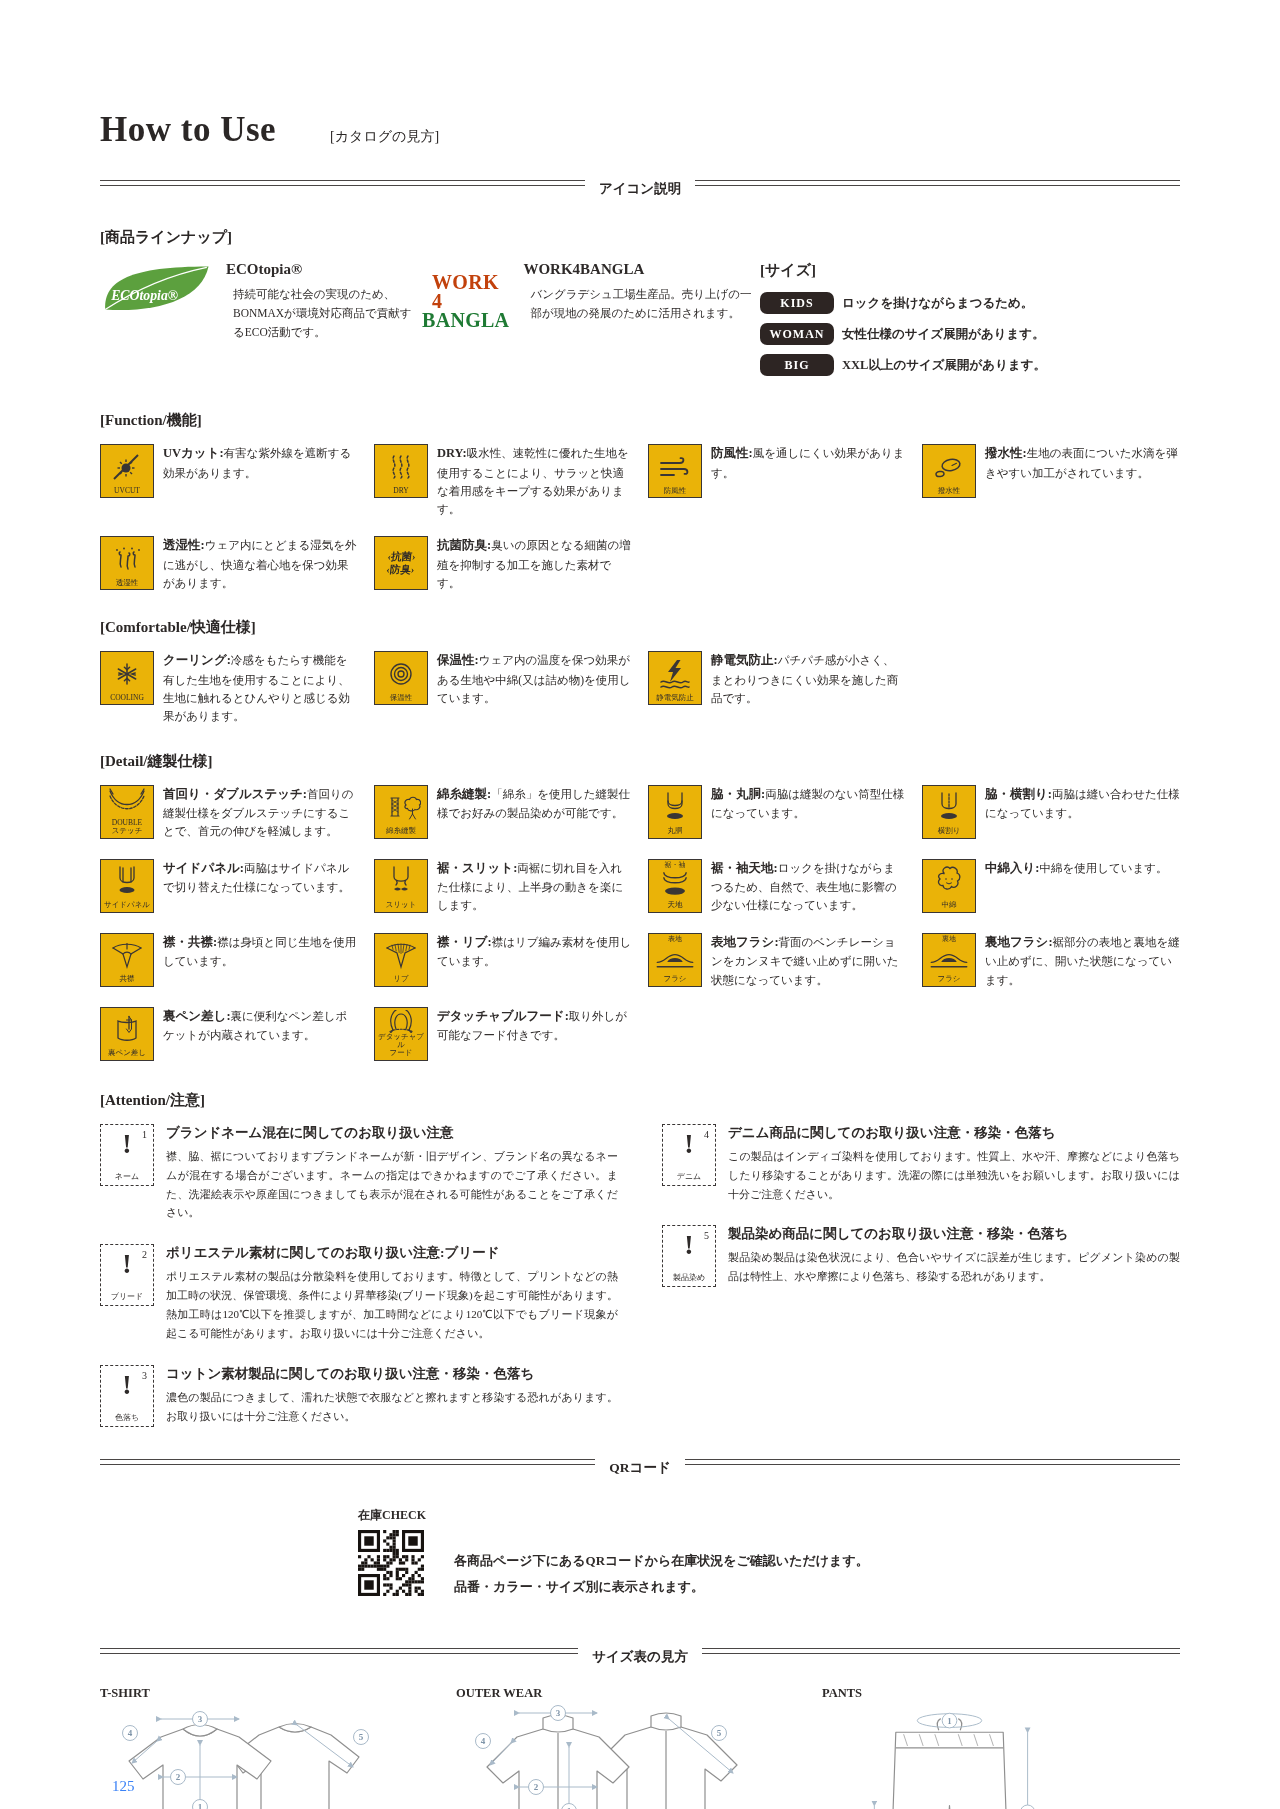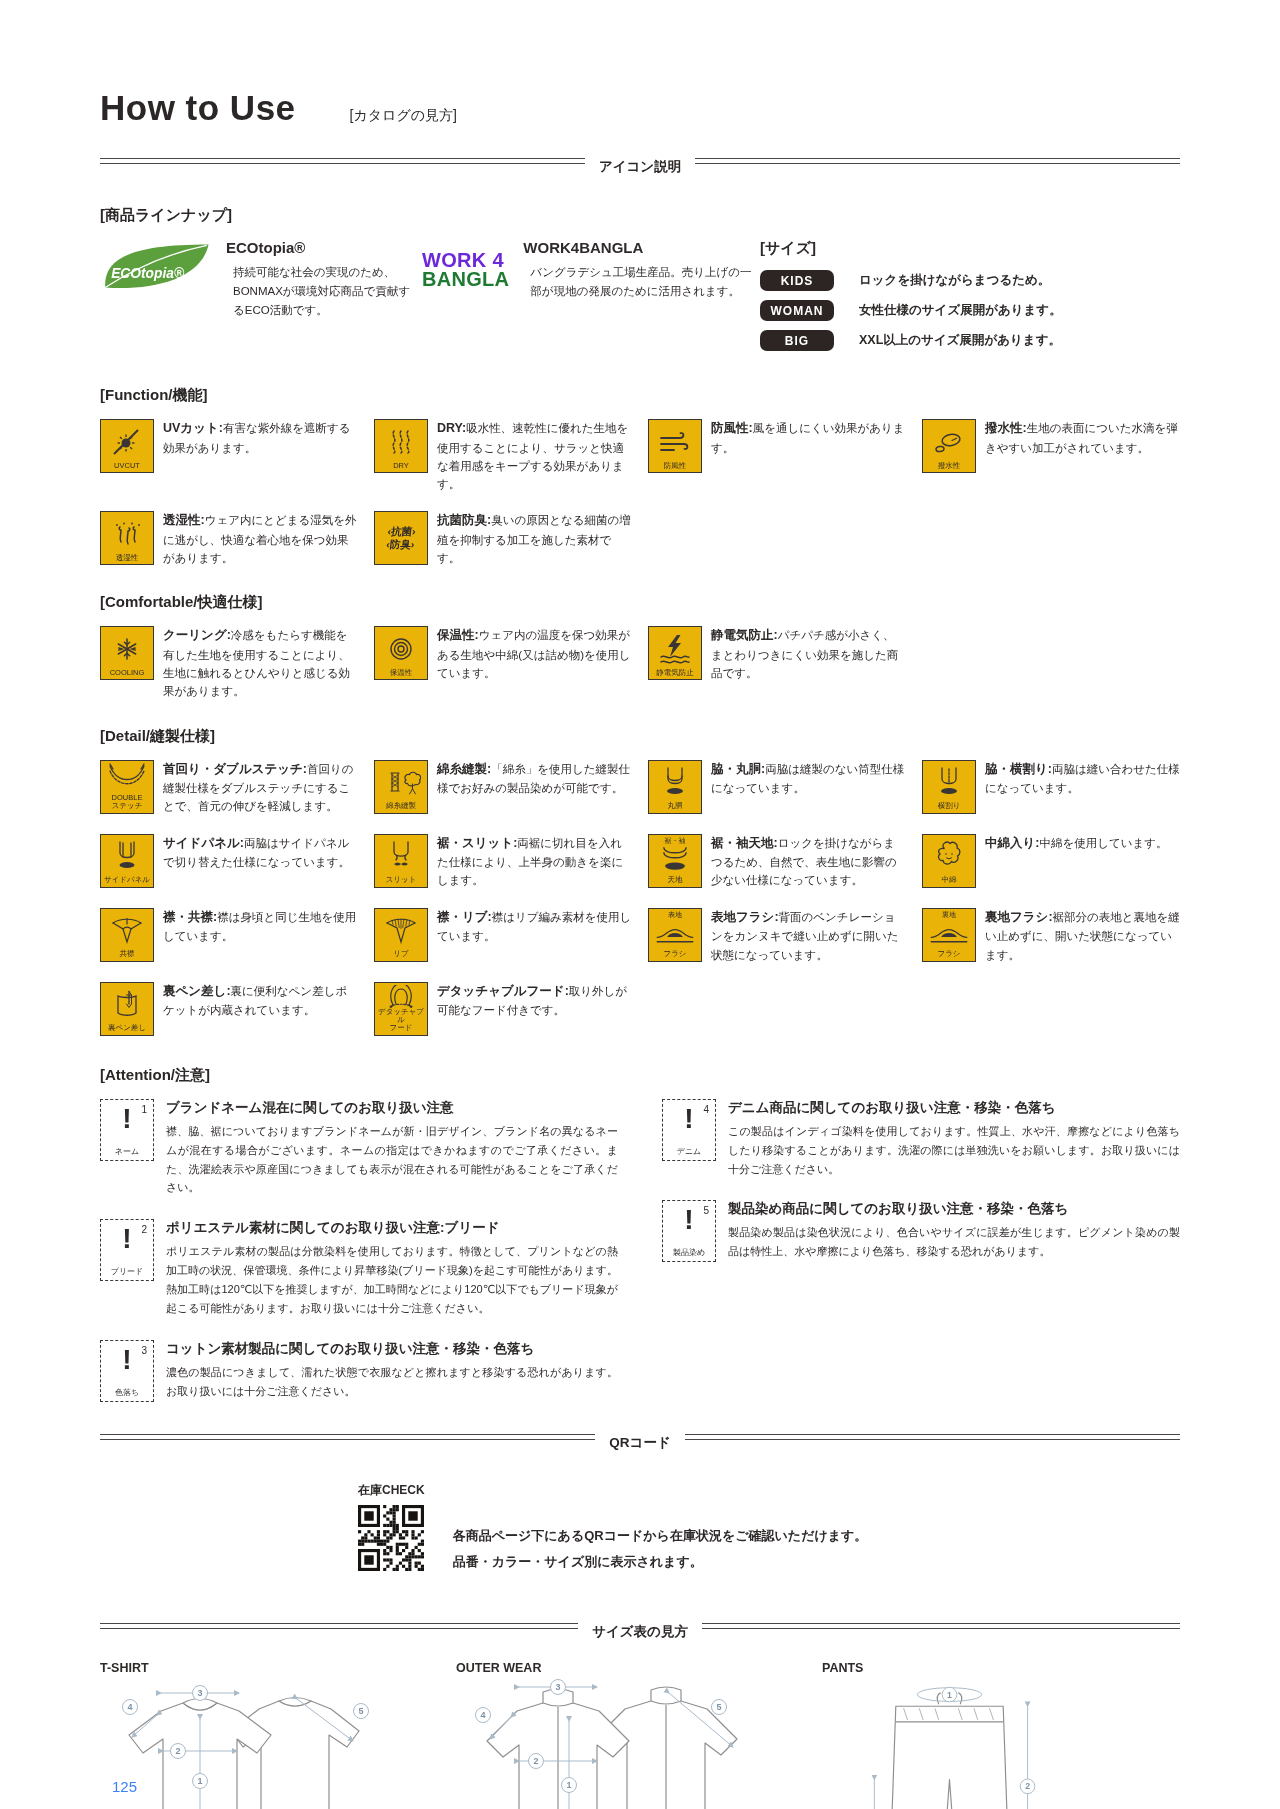--- a/index.html
+++ b/index.html
@@ -1,40 +1,40 @@
 <!DOCTYPE html>
 <html><head>
 <meta charset="utf-8">
 <style>
   html,body{margin:0;padding:0;background:#fff;}
   body{width:1280px;font-family:"Liberation Sans","DejaVu Sans",sans-serif;color:#2e2a29;}
-  .page{position:relative;width:1280px;height:1809px;box-sizing:border-box;padding:88px 100px 0;overflow:hidden;background:#fff;}
+  .page{position:relative;width:1280px;height:1809px;box-sizing:border-box;padding:110px 100px 0;overflow:hidden;background:#fff;font-family:Liberation Serif, serif;}
   
   .hd{display:flex;align-items:baseline;gap:54px;margin-bottom:30px;}
   .hd h1{margin:0;font-size:35px;font-weight:bold;letter-spacing:.5px;color:#2b2726;}
   .hd .sub{font-size:14px;color:#2b2726;}
   
   .divider{display:flex;align-items:flex-start;margin:0 0 30px;}
   .divider .hr{flex:1;height:4px;border-top:1px solid #4a4645;border-bottom:1px solid #4a4645;}
   .dv-label{padding:0 14px;font-size:13.5px;font-weight:bold;color:#2b2726;}
   
   h2.sec{margin:0 0 14px;font-size:15px;font-weight:bold;color:#2b2726;}
   section{margin-bottom:26px;}
   
   .lineup-row{display:flex;}
   .brand{display:flex;gap:14px;align-items:flex-start;}
   .brand.eco{width:322px;}
   .brand.w4b{width:338px;}
   .brand-title{font-size:15px;font-weight:bold;margin-bottom:6px;}
   .brand-desc{margin:7px;font-size:11.5px;line-height:1.65;}
   .w4b-logo{font-weight:bold;line-height:.95;font-size:20px;letter-spacing:.3px;padding-top:12px;}
-  .w4b1{color:#6d28d9;}
+  .w4b1{color:#c2410c;margin-left:10px;}
   .w4b2{color:#1f7a34;}
   .sizes h2{margin:0 0 12px;font-size:15px;font-weight:bold;}
-  .size-row{display:flex;align-items:center;gap:25px;margin-bottom:9px;}
+  .size-row{display:flex;align-items:center;gap:8px;margin-bottom:9px;}
   .badge{display:inline-block;width:74px;text-align:center;background:#2d2523;color:#fff;font-size:12px;font-weight:bold;letter-spacing:1px;border-radius:7px;padding:3.5px 0;}
   .size-desc{font-size:12.5px;font-weight:bold;}
   
   .grid4{display:grid;grid-template-columns:repeat(4,1fr);column-gap:16px;row-gap:18px;}
   .feat{display:flex;gap:9px;align-items:flex-start;}
   .ibox{flex:none;width:54px;height:54px;border:1.3px solid #3a3635;background:#eab308;box-sizing:border-box;display:flex;flex-direction:column;align-items:center;padding:2px 1px;}
   .itop{font-size:7px;line-height:1.1;color:#2e2a29;}
   .itop:empty{display:none;}
   .glyph{flex:1;width:100%;display:flex;align-items:center;justify-content:center;overflow:hidden;}
   .glyph svg{width:40px;height:30px;}

